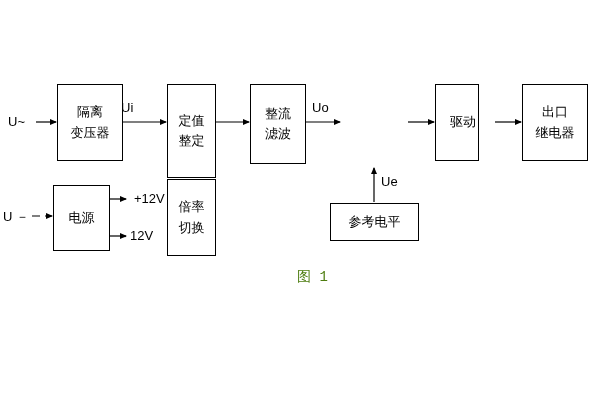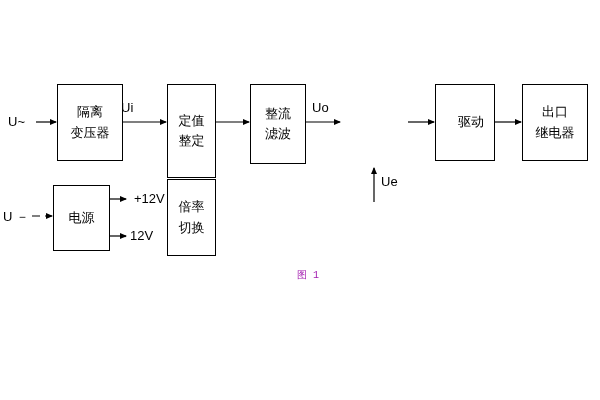--- a/index.html
+++ b/index.html
@@ -37,22 +37,22 @@
     white-space: nowrap;
   }
   .label {
     position: absolute;
     font-size: 13px;
     color: #000000;
     white-space: nowrap;
   }
   .caption {
     position: absolute;
-    font-size: 10px;
-    color: #a21caf;
+    font-size: 14px;
+    color: #4d7c0f;
     white-space: nowrap;
     font-family: Liberation Mono, monospace;
   }
   svg.wires {
     position: absolute;
     left: 0;
     top: 0;
     width: 600px;
     height: 400px;
     pointer-events: none;
@@ -100,38 +100,41 @@
     <span>定值</span>
     <span>整定</span>
   </div>
 
   <div class="box" style="left:250px; top:84px; width:56px; height:80px;">
     <span>整流</span>
     <span>滤波</span>
   </div>
 
 
-  <div class="box" style="left:435px; top:84px; width:60px; height:77px;padding-left:12px;">
+  <div class="box" style="left:435px; top:84px; width:44px; height:77px;padding-left:12px;">
     <span>驱动</span>
   </div>
 
   <div class="box" style="left:522px; top:84px; width:66px; height:77px;">
     <span>出口</span>
     <span>继电器</span>
   </div>
 
   <div class="box" style="left:53px; top:185px; width:57px; height:66px;">
     <span>电源</span>
   </div>
 
   <div class="box" style="left:167px; top:179px; width:49px; height:77px;">
     <span>倍率</span>
     <span>切换</span>
   </div>
 
+  <div class="box" style="left:330px; top:203px; width:89px; height:38px;">
+    <span>参考电平</span>
+  </div>
 
   <div class="label" style="left:8px; top:114px;">U~</div>
   <div class="label" style="left:3px; top:208px;">U －</div>
   <div class="label" style="left:121px; top:100px;">Ui</div>
   <div class="label" style="left:312px; top:100px;">Uo</div>
   <div class="label" style="left:381px; top:174px;">Ue</div>
   <div class="label" style="left:122px; top:191px;margin-left:12px;">+12V</div>
   <div class="label" style="left:122px; top:228px;">- 12V</div>
 
   <div class="caption" style="left:297px; top:268px;">图 1</div>

